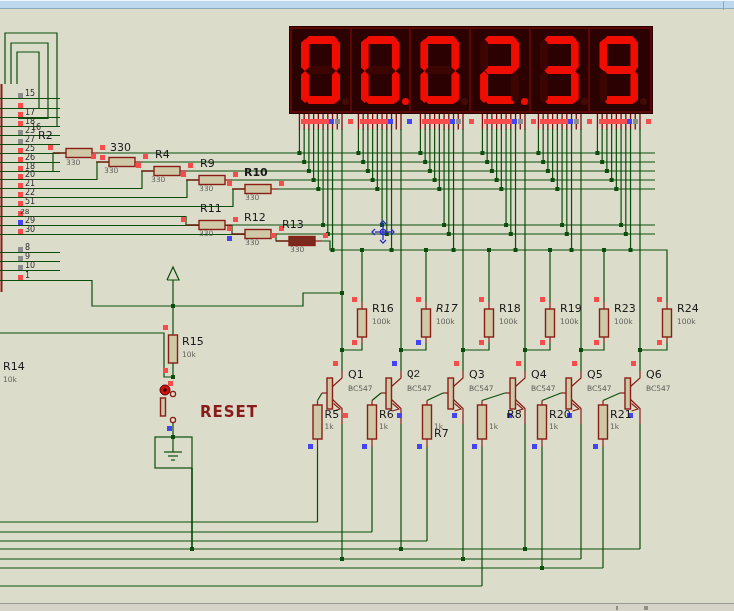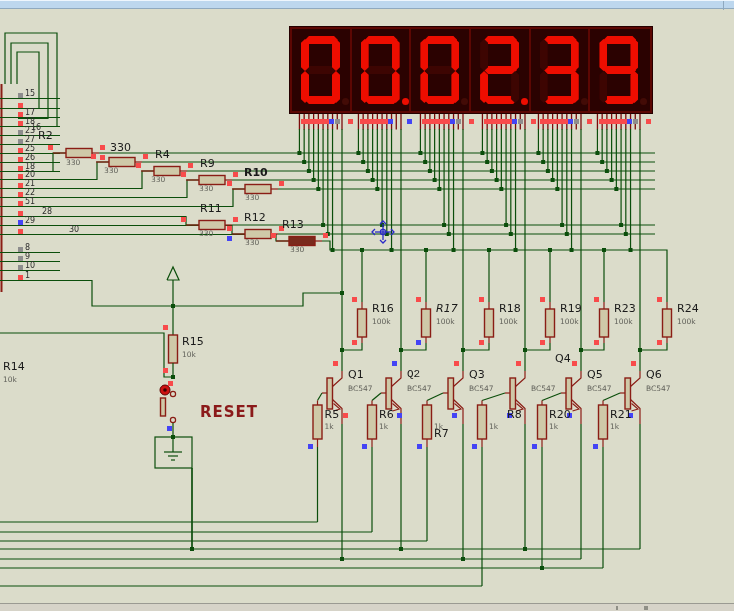--- a/index.html
+++ b/index.html
@@ -500,25 +500,25 @@
       <div class="lbl pin" style="left: 25px; top: 163px;">18</div>
       <div class="mk red" style="left: 18px; top: 174px;"></div>
       <div class="lbl pin" style="left: 25px; top: 171px;">20</div>
       <div class="mk red" style="left: 18px; top: 183px;"></div>
       <div class="lbl pin" style="left: 25px; top: 180px;">21</div>
       <div class="mk red" style="left: 18px; top: 192px;"></div>
       <div class="lbl pin" style="left: 25px; top: 189px;">22</div>
       <div class="mk red" style="left: 18px; top: 201px;"></div>
       <div class="lbl pin" style="left: 25px; top: 198px;">51</div>
       <div class="mk red" style="left: 18px; top: 211px;"></div>
-      <div class="lbl pin" style="left: 42px; top: 208px;">28</div>
+      <div class="lbl pin" style="left: 20px; top: 208px; font-family: Liberation Mono, monospace;">28</div>
       <div class="mk blue" style="left: 18px; top: 220px;"></div>
       <div class="lbl pin" style="left: 25px; top: 217px;">29</div>
       <div class="mk red" style="left: 18px; top: 229px;"></div>
-      <div class="lbl pin" style="left: 25px; top: 226px; margin-left: 44px;">30</div>
+      <div class="lbl pin" style="left: 25px; top: 226px;">30</div>
       <div class="mk gray" style="left: 18px; top: 247px;"></div>
       <div class="lbl pin" style="left: 25px; top: 244px;">8</div>
       <div class="mk gray" style="left: 18px; top: 256px;"></div>
       <div class="lbl pin" style="left: 25px; top: 253px;">9</div>
       <div class="mk gray" style="left: 18px; top: 265px;"></div>
       <div class="lbl pin" style="left: 25px; top: 262px;">10</div>
       <div class="mk red" style="left: 18px; top: 275px;"></div>
       <div class="lbl pin" style="left: 25px; top: 272px;">1</div>
       <div class="mk red" style="left: 48px; top: 145px;"></div>
       <div class="mk red" style="left: 100px; top: 145px;"></div>
@@ -658,21 +658,21 @@
       <div class="lbl ref" style="left: 379px; top: 409px;">R6</div>
       <div class="lbl val" style="left: 379px; top: 423px;">1k</div>
       <div class="mk red" style="left: 454px; top: 361px;"></div>
       <div class="lbl ref" style="left: 469px; top: 369px;">Q3</div>
       <div class="lbl val" style="left: 469px; top: 385px;">BC547</div>
       <div class="mk blue" style="left: 452px; top: 413px;"></div>
       <div class="mk blue" style="left: 417px; top: 444px;"></div>
       <div class="lbl ref" style="left: 434px; top: 428px;">R7</div>
       <div class="lbl val" style="left: 434px; top: 423px;">1k</div>
       <div class="mk red" style="left: 516px; top: 361px;"></div>
-      <div class="lbl ref" style="left: 531px; top: 353px; margin-left: 24px;">Q4</div>
+      <div class="lbl ref" style="left: 531px; top: 369px;">Q4</div>
       <div class="lbl val" style="left: 531px; top: 385px;">BC547</div>
       <div class="mk blue" style="left: 507px; top: 413px;"></div>
       <div class="mk blue" style="left: 472px; top: 444px;"></div>
       <div class="lbl ref" style="left: 507px; top: 409px;">R8</div>
       <div class="lbl val" style="left: 489px; top: 423px;">1k</div>
       <div class="mk red" style="left: 572px; top: 361px;"></div>
       <div class="lbl ref" style="left: 587px; top: 369px;">Q5</div>
       <div class="lbl val" style="left: 587px; top: 385px;">BC547</div>
       <div class="mk blue" style="left: 567px; top: 413px;"></div>
       <div class="mk blue" style="left: 532px; top: 444px;"></div>

